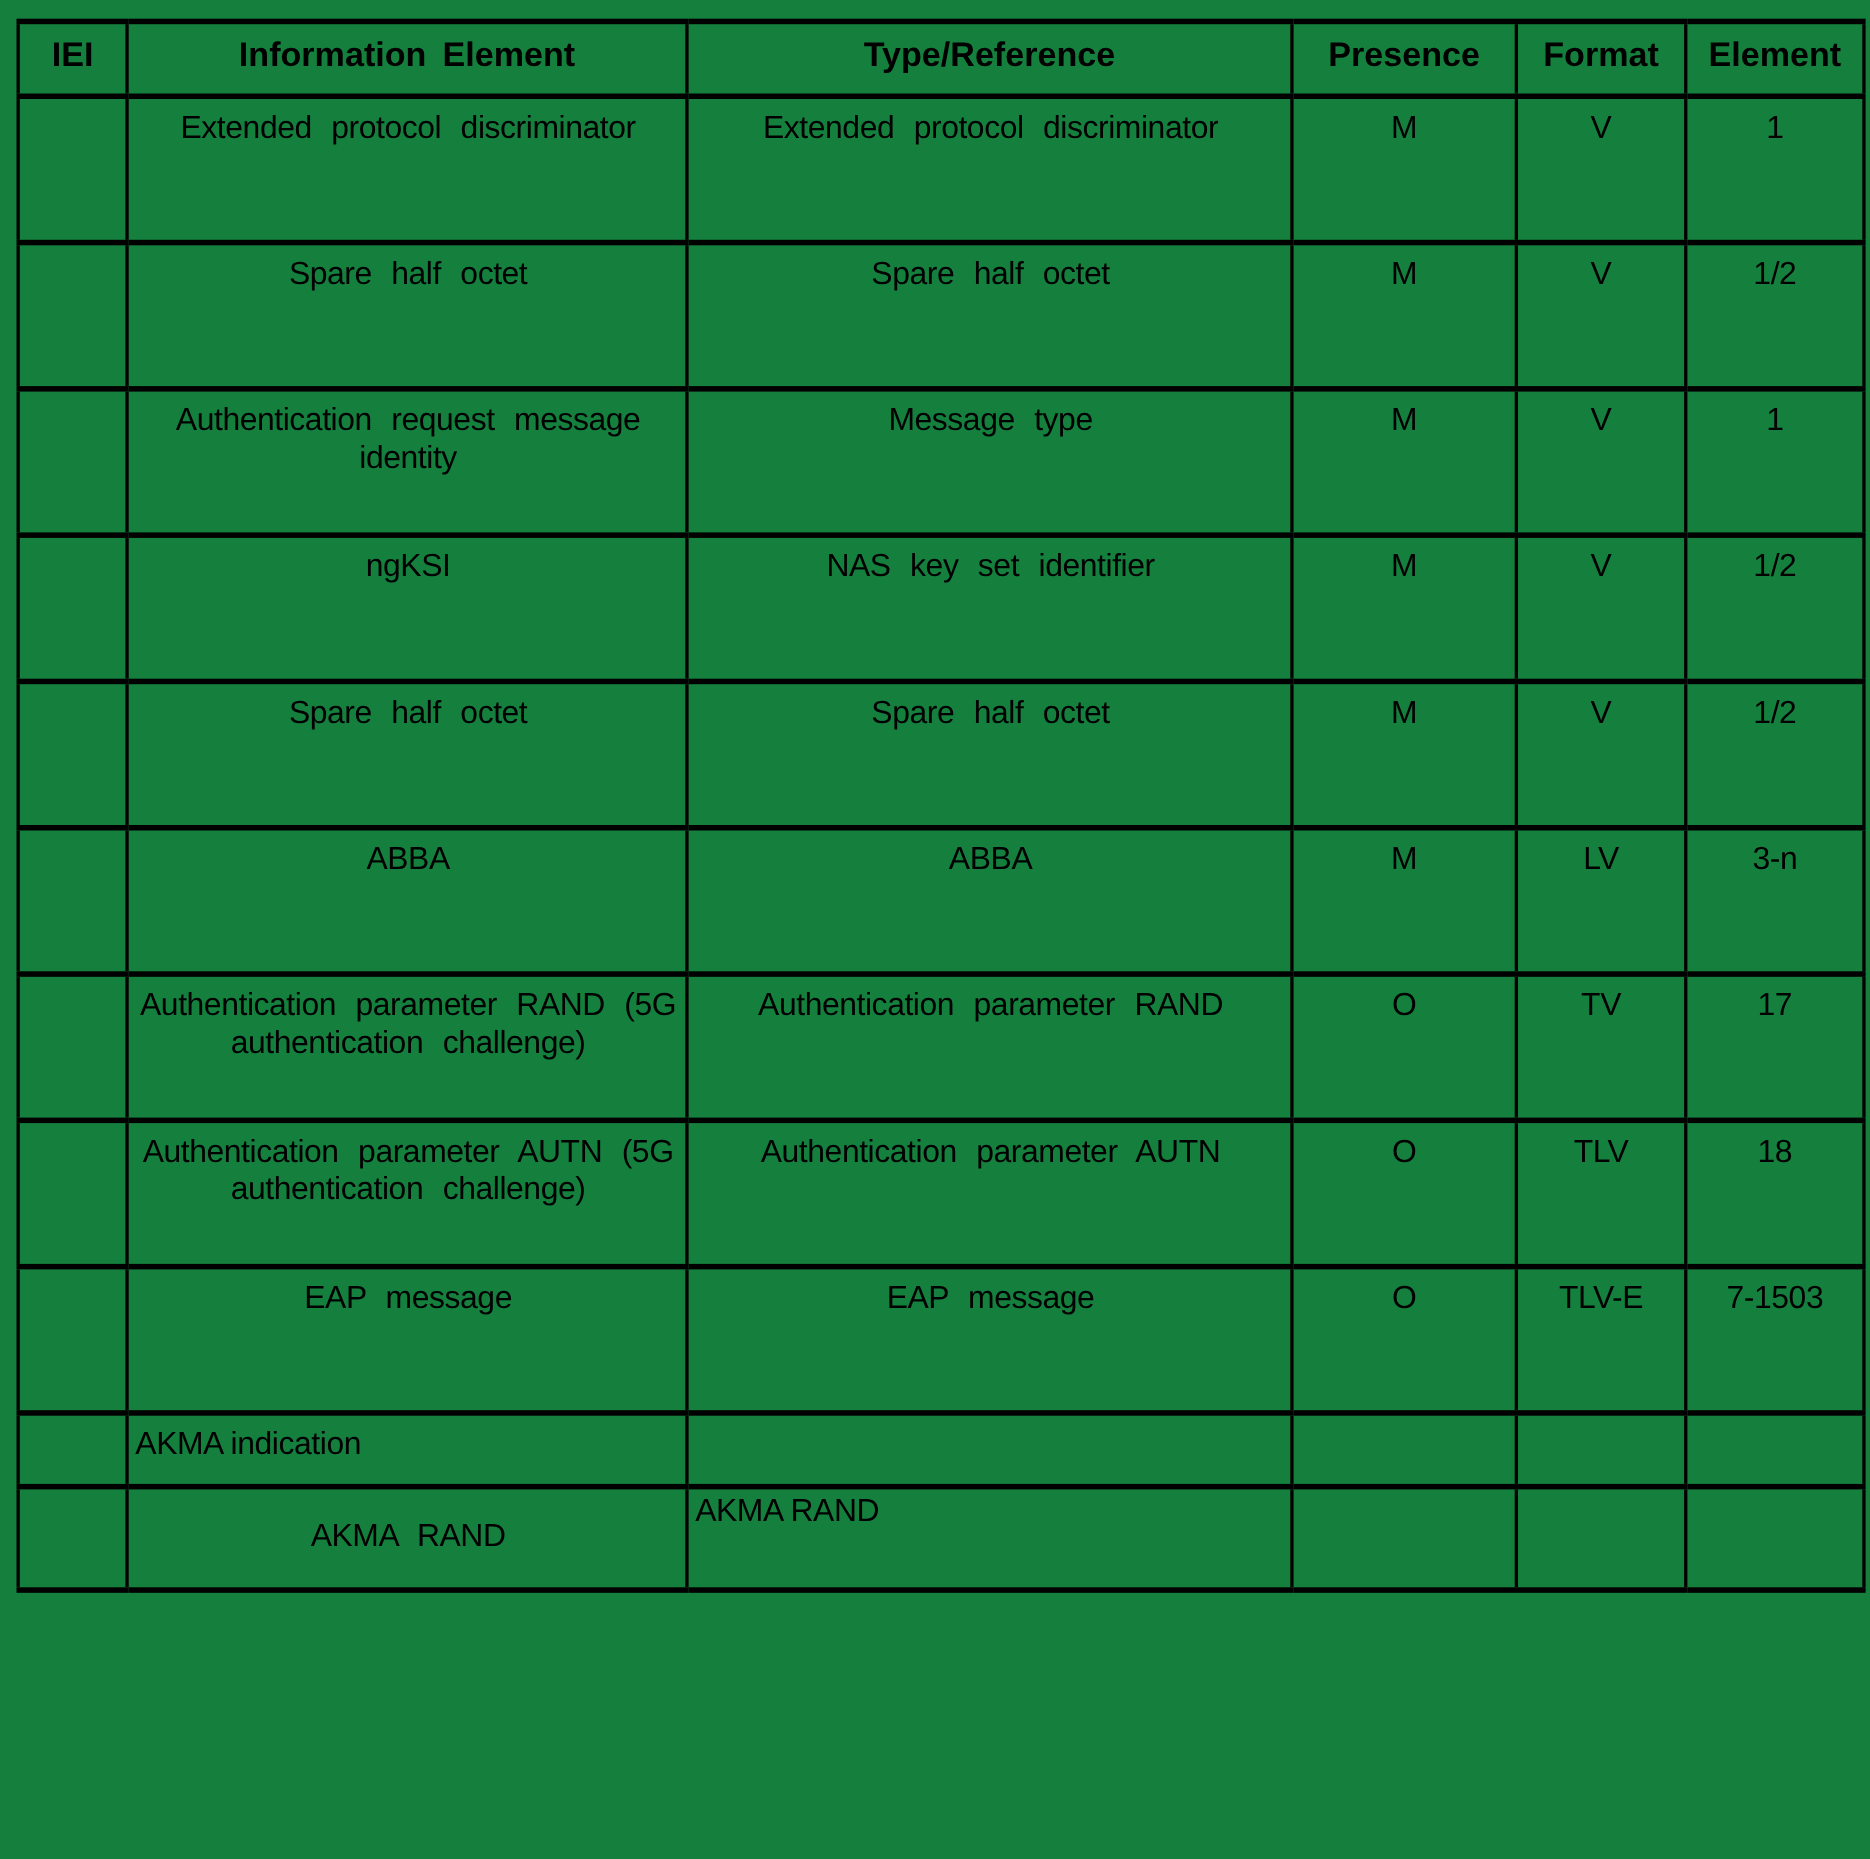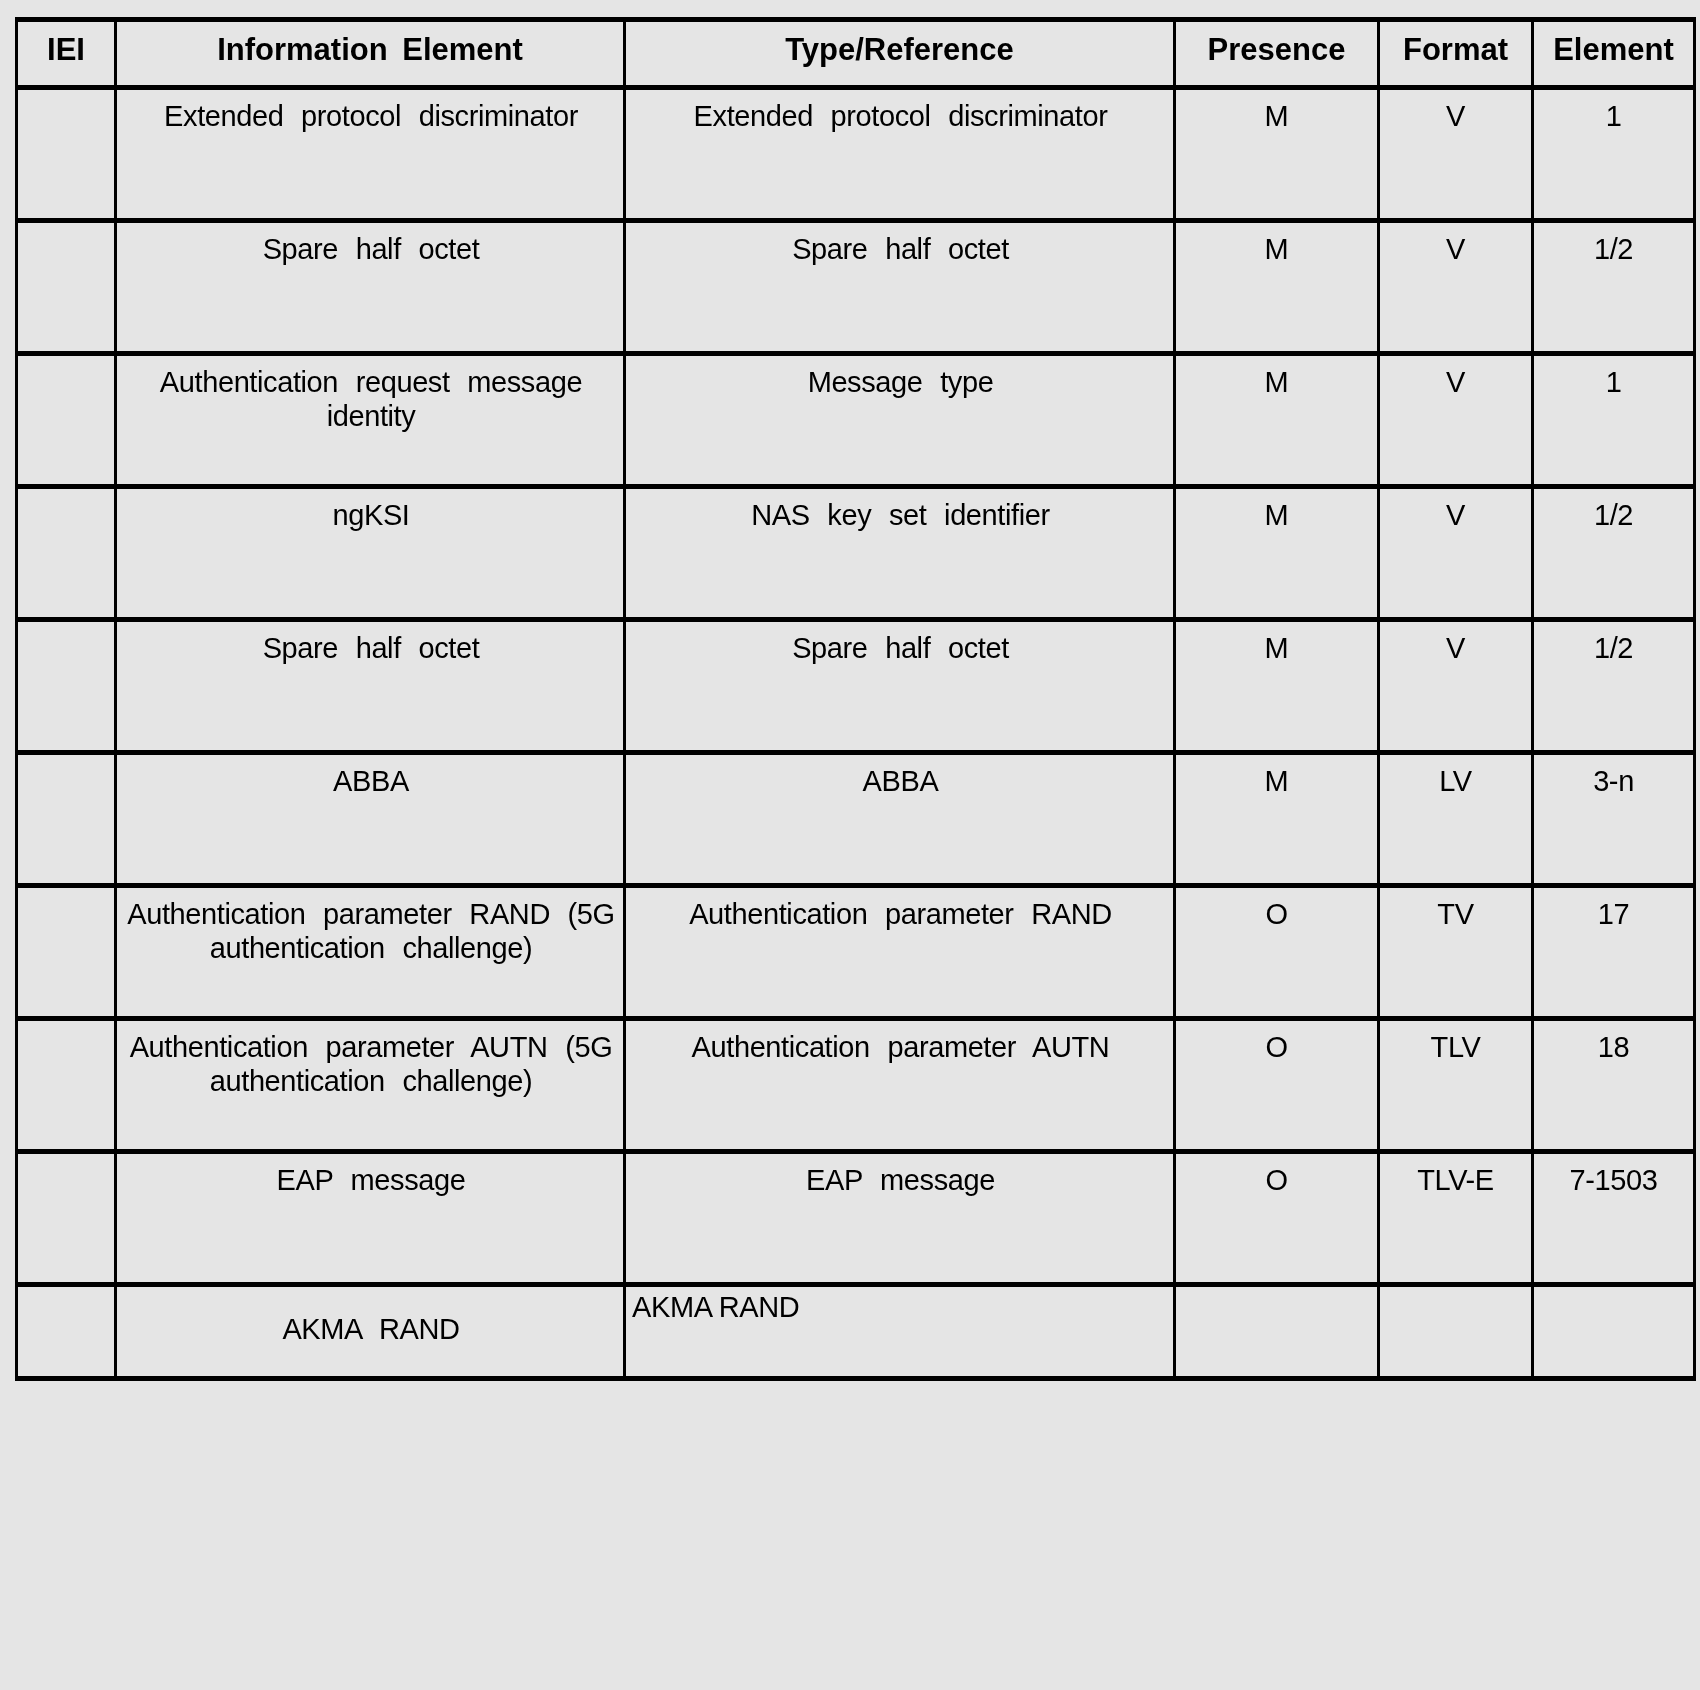--- a/index.html
+++ b/index.html
@@ -1,20 +1,20 @@
 <!DOCTYPE html>
 <html><head>
 <meta charset="utf-8">
 <style>
   html, body { margin: 0; padding: 0; background: #ffffff; }
   .page {
     position: relative;
     width: 1700px;
     height: 1690px;
-    background: #e5e5e5;
+    background: #15803d;
     color: #000000;
     font-family: "Liberation Sans", sans-serif;
   }
   table.spec {
     position: absolute;
     left: 15px;
     top: 17px;
     width: 1678px;
     border-collapse: collapse;
     table-layout: fixed;
@@ -156,20 +156,28 @@
 
       <tr class="h-std">
         <td></td>
         <td class="wide">EAP message</td>
         <td class="wide">EAP message</td>
         <td class="c">O</td>
         <td class="c">TLV-E</td>
         <td class="c">7-1503</td>
       </tr>
 
+      <tr class="h-s1">
+        <td></td>
+        <td>AKMA indication</td>
+        <td></td>
+        <td class="c"></td>
+        <td class="c"></td>
+        <td class="c"></td>
+      </tr>
 
 
       <tr class="h-s3">
         <td></td>
         <td class="wide pad-low">AKMA RAND</td>
         <td class="pad-top0">AKMA RAND</td>
         <td class="c"></td>
         <td class="c"></td>
         <td class="c"></td>
       </tr>

